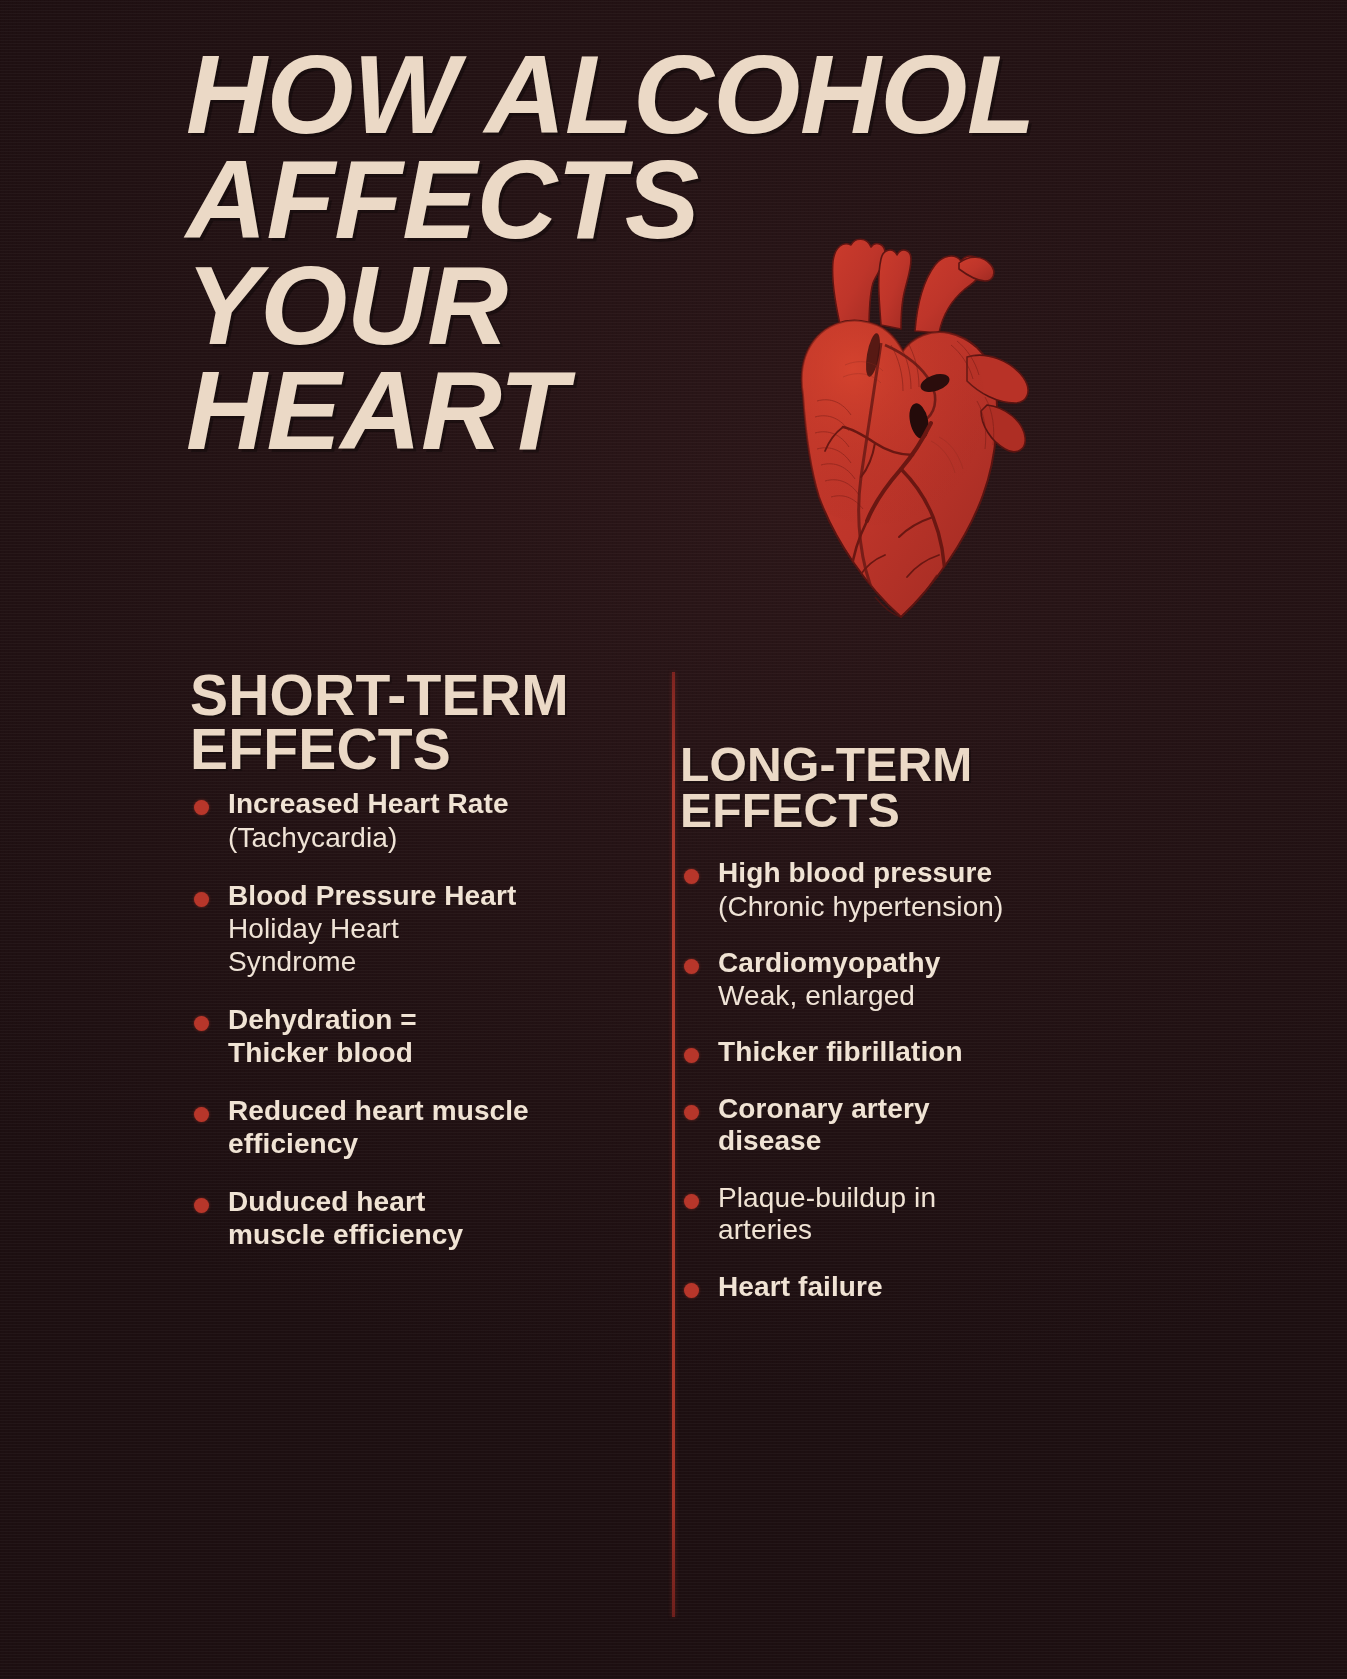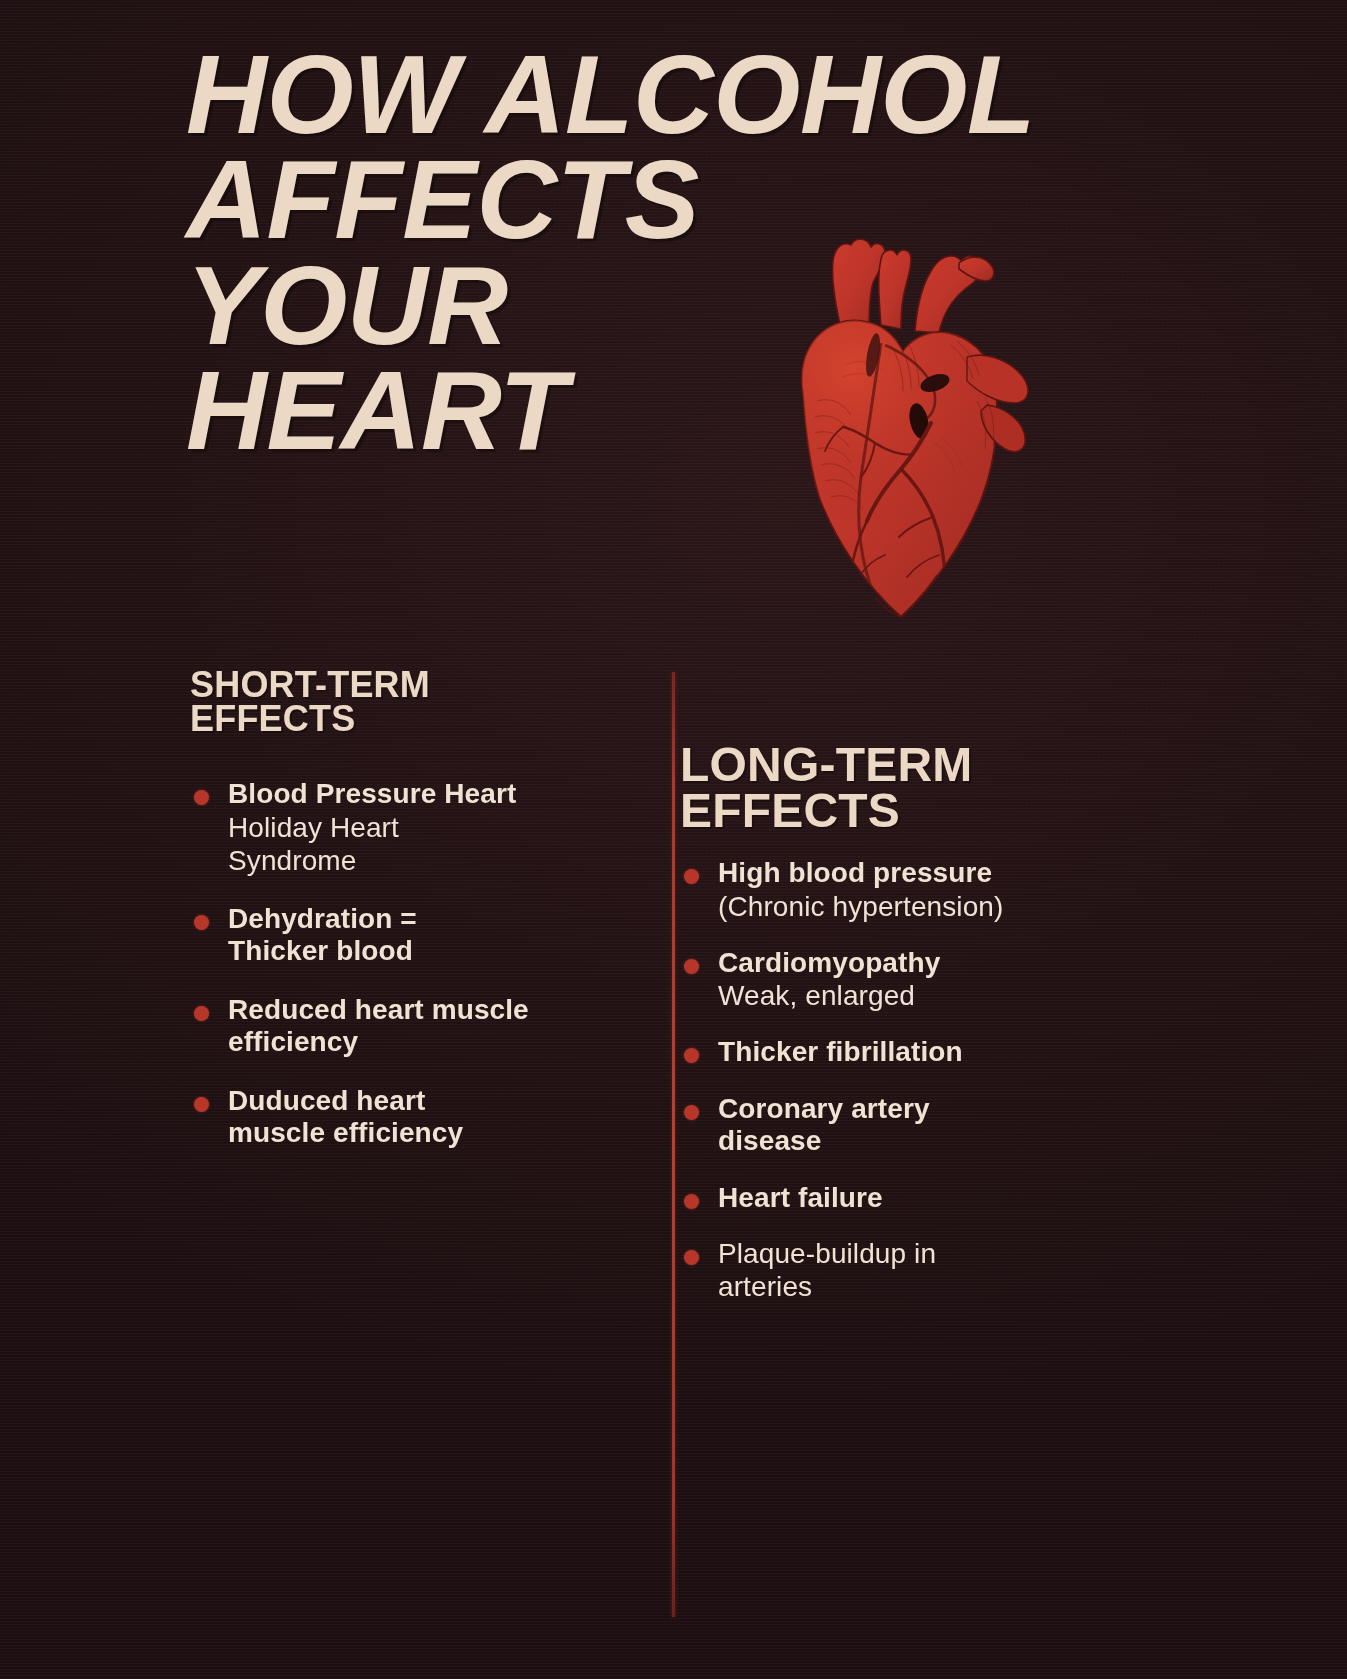--- a/index.html
+++ b/index.html
@@ -72,26 +72,26 @@
   }
 
   
   .col { position: absolute; }
   .col-left  { left: 190px;  top: 668px;  width: 430px; }
   .col-right { left: 680px;  top: 742px;  width: 430px; }
 
   .col-head {
     color: #EBD9C6;
     font-weight: 700;
-    font-size: 36px;
+    font-size: 57px;
     line-height: .95;
     letter-spacing: .2px;
     text-transform: uppercase;
     text-shadow: 2px 2px 0 rgba(0,0,0,.28);
-    margin-bottom: 42px;
+    margin-bottom: 12px;
   }
   .col-head .ln { display:block; white-space:nowrap; }
 
   ul.items { list-style: none; }
 
   li.item {
     position: relative;
     padding-left: 38px;
     margin-bottom: 26px;
   }
@@ -237,20 +237,25 @@
 <div class="divider"></div>
 
 <section class="col col-left">
   <h2 class="col-head" id="head-0">
       <span class="ln">SHORT-TERM</span>
       <span class="ln">EFFECTS</span>
     </h2>
   <ul class="items" id="list-0">
       <li class="item">
         <span class="dot"></span>
+        <span class="item-main">Increased Heart Rate</span>
+        <span class="item-sub">(Tachycardia)</span>
+      </li>
+      <li class="item">
+        <span class="dot"></span>
         <span class="item-main">Blood Pressure Heart</span>
         <span class="item-sub">Holiday Heart<br>Syndrome</span>
       </li>
       <li class="item">
         <span class="dot"></span>
         <span class="item-main">Dehydration =<br>Thicker blood</span>
       </li>
       <li class="item">
         <span class="dot"></span>
         <span class="item-main">Reduced heart muscle<br>efficiency</span>
@@ -281,20 +286,20 @@
       <li class="item">
         <span class="dot"></span>
         <span class="item-main">Thicker fibrillation</span>
       </li>
       <li class="item">
         <span class="dot"></span>
         <span class="item-main">Coronary artery<br>disease</span>
       </li>
       <li class="item">
         <span class="dot"></span>
+        <span class="item-main regular">Plaque-buildup in<br>arteries</span>
+      </li>
+      <li class="item">
+        <span class="dot"></span>
         <span class="item-main">Heart failure</span>
-      </li>
-      <li class="item">
-        <span class="dot"></span>
-        <span class="item-main regular">Plaque-buildup in<br>arteries</span>
       </li>
     </ul>
 </section>
 
 </body></html>

